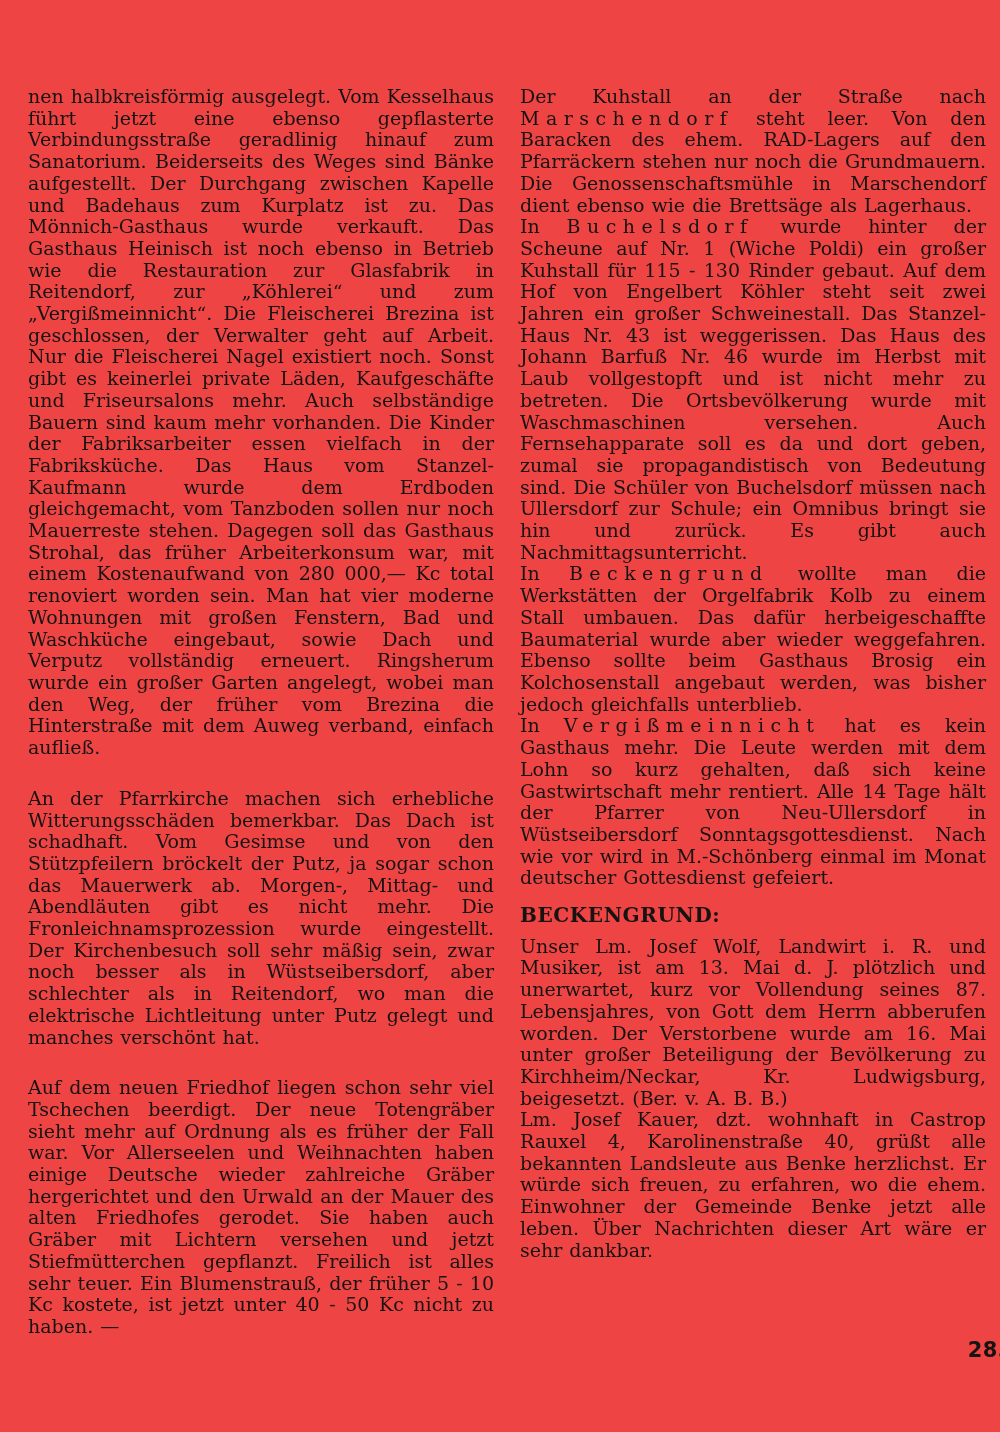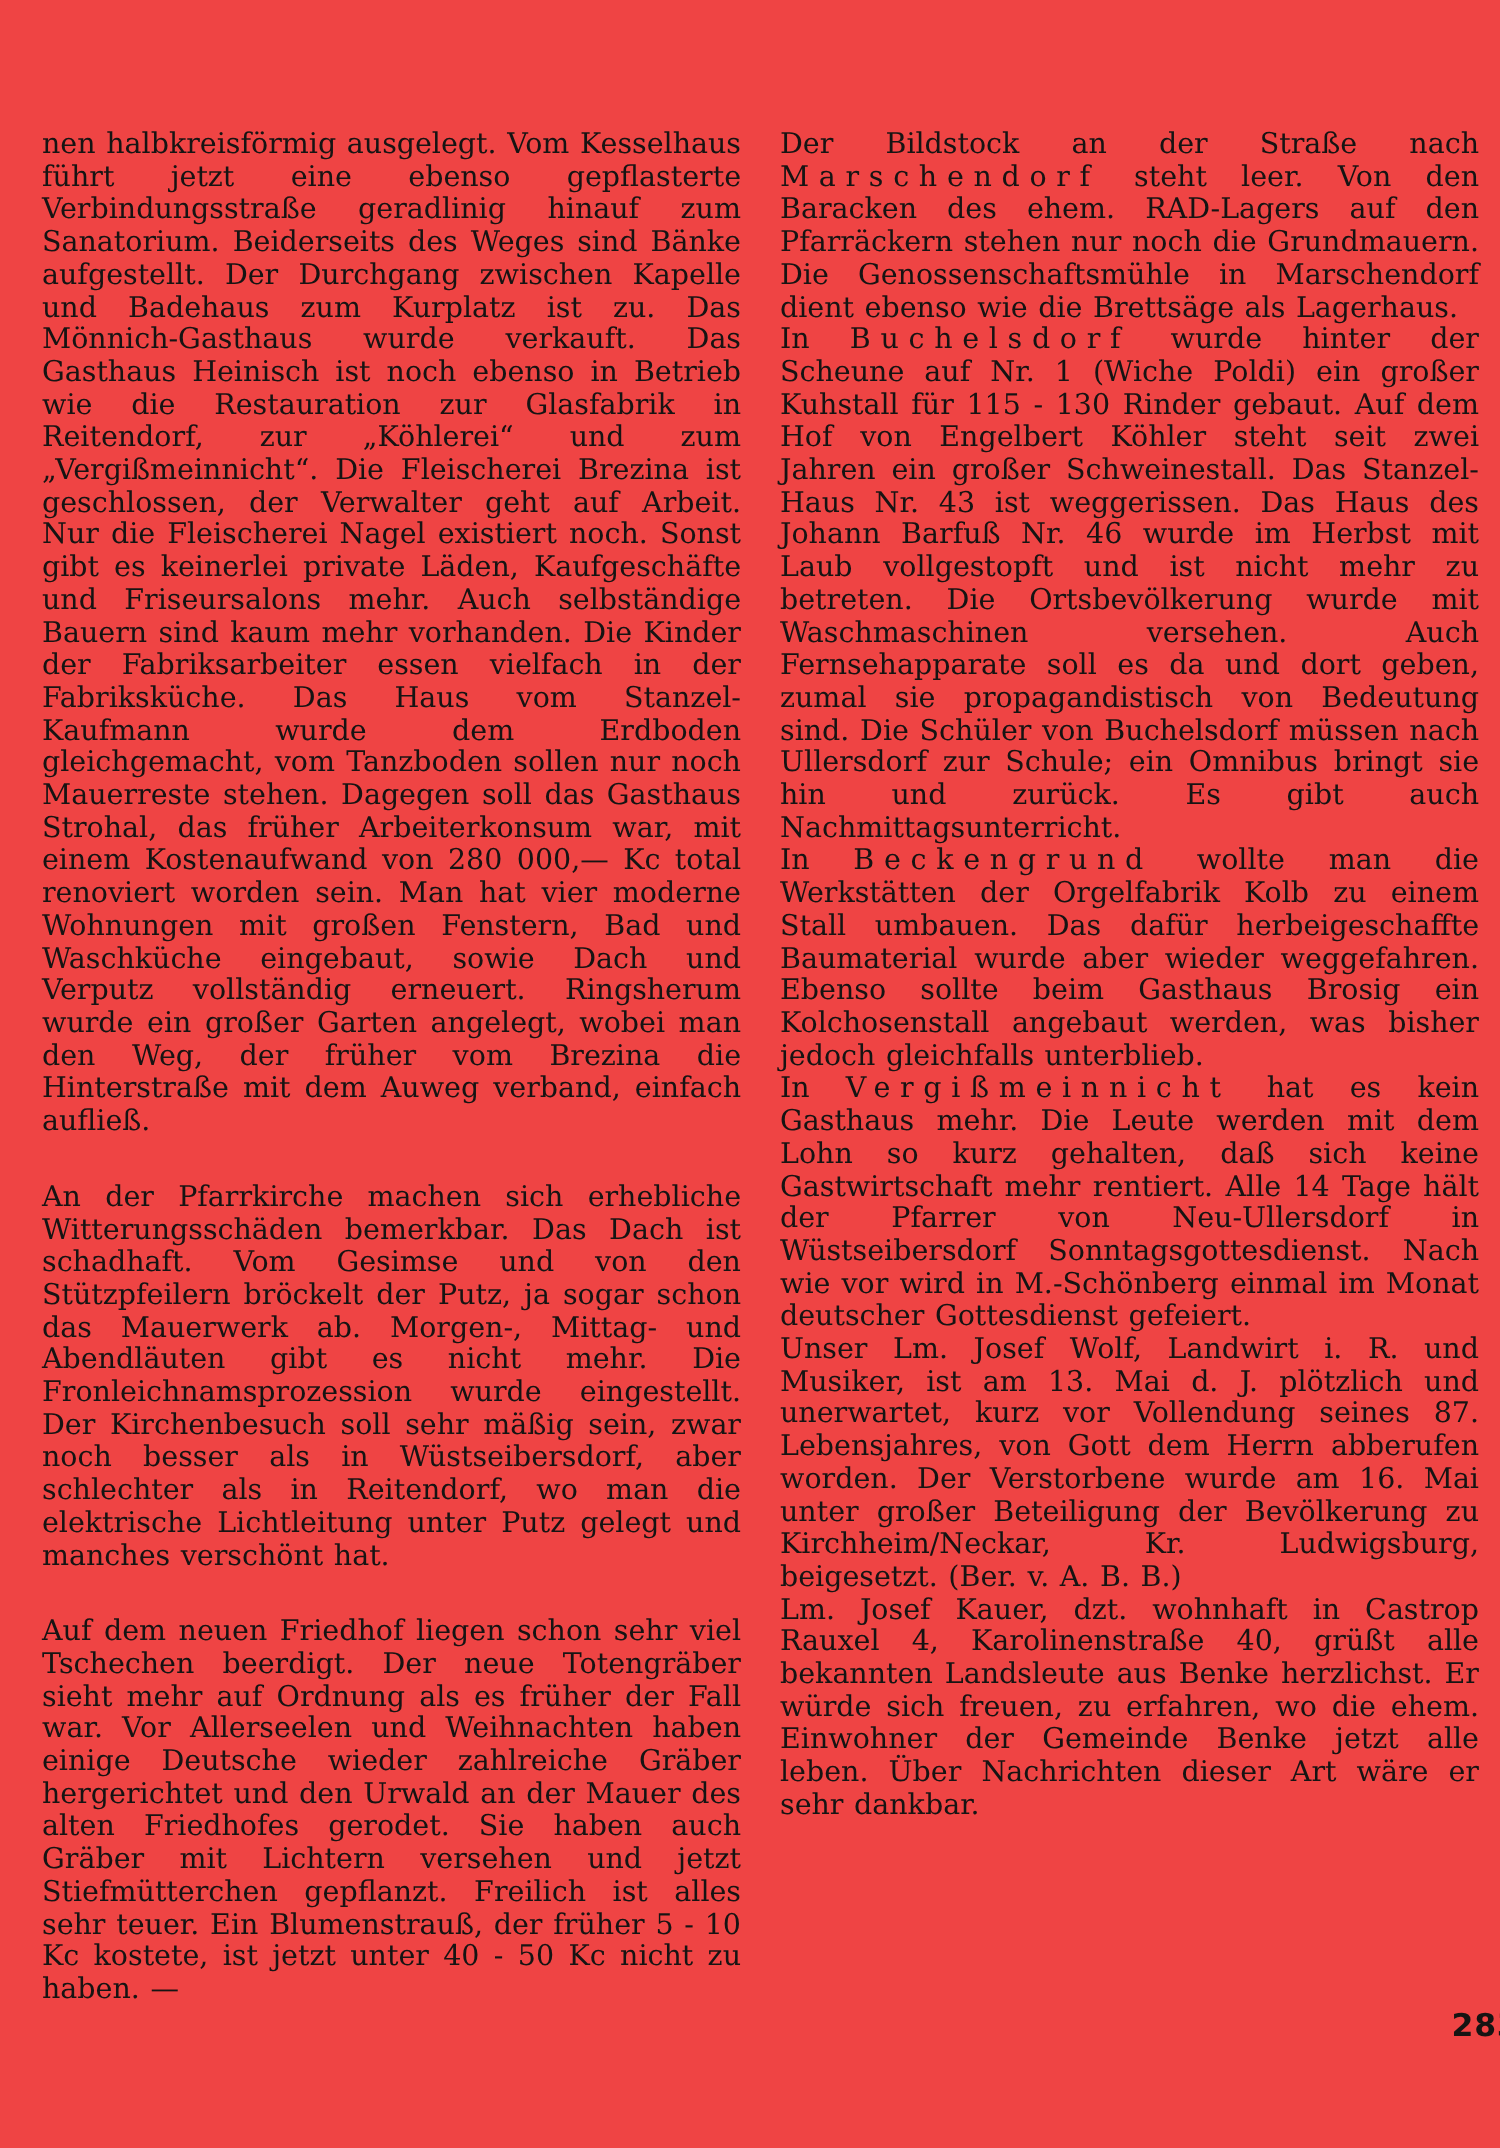--- a/index.html
+++ b/index.html
@@ -59,22 +59,23 @@
 <body>
 
 <div class="page">
   <div class="columns">
     <div class="column">
         <p class="para"><span>nen halbkreisförmig ausgelegt. Vom Kesselhaus führt jetzt eine ebenso gepflasterte Verbindungsstraße geradlinig hinauf zum Sanatorium. Beiderseits des Weges sind Bänke aufgestellt. Der Durchgang zwischen Kapelle und Badehaus zum Kurplatz ist zu. Das Mönnich-Gasthaus wurde verkauft. Das Gasthaus Heinisch ist noch ebenso in Betrieb wie die Restauration zur Glasfabrik in Reitendorf, zur „Köhlerei“ und zum „Vergißmeinnicht“. Die Fleischerei Brezina ist geschlossen, der Verwalter geht auf Arbeit. Nur die Fleischerei Nagel existiert noch. Sonst gibt es keinerlei private Läden, Kaufgeschäfte und Friseursalons mehr. Auch selbständige Bauern sind kaum mehr vorhanden. Die Kinder der Fabriksarbeiter essen vielfach in der Fabriksküche. Das Haus vom Stanzel-Kaufmann wurde dem Erdboden gleichgemacht, vom Tanzboden sollen nur noch Mauerreste stehen. Dagegen soll das Gasthaus Strohal, das früher Arbeiterkonsum war, mit einem Kostenaufwand von 280 000,— Kc total renoviert worden sein. Man hat vier moderne Wohnungen mit großen Fenstern, Bad und Waschküche eingebaut, sowie Dach und Verputz vollständig erneuert. Ringsherum wurde ein großer Garten angelegt, wobei man den Weg, der früher vom Brezina die Hinterstraße mit dem Auweg verband, einfach aufließ.</span></p>
         <p class="para spaced"><span>An der Pfarrkirche machen sich erhebliche Witterungsschäden bemerkbar. Das Dach ist schadhaft. Vom Gesimse und von den Stützpfeilern bröckelt der Putz, ja sogar schon das Mauerwerk ab. Morgen-, Mittag- und Abendläuten gibt es nicht mehr. Die Fronleichnamsprozession wurde eingestellt. Der Kirchenbesuch soll sehr mäßig sein, zwar noch besser als in Wüstseibersdorf, aber schlechter als in Reitendorf, wo man die elektrische Lichtleitung unter Putz gelegt und manches verschönt hat.</span></p>
         <p class="para spaced"><span>Auf dem neuen Friedhof liegen schon sehr viel Tschechen beerdigt. Der neue Totengräber sieht mehr auf Ordnung als es früher der Fall war. Vor Allerseelen und Weihnachten haben einige Deutsche wieder zahlreiche Gräber hergerichtet und den Urwald an der Mauer des alten Friedhofes gerodet. Sie haben auch Gräber mit Lichtern versehen und jetzt Stiefmütterchen gepflanzt. Freilich ist alles sehr teuer. Ein Blumenstrauß, der früher 5 - 10 Kc kostete, ist jetzt unter 40 - 50 Kc nicht zu haben. —</span></p>
       </div>
     <div class="column">
-        <p class="para"><span>Der Bildstock an der Straße nach </span><span class="spread">Marschendorf</span><span> steht leer. Von den Baracken des ehem. RAD-Lagers auf den Pfarräckern stehen nur noch die Grundmauern. Die Genossenschaftsmühle in Marschendorf dient ebenso wie die Brettsäge als Lagerhaus.</span></p>
+        <p class="para"><span>Der Kuhstall an der Straße nach </span><span class="spread">Marschendorf</span><span> steht leer. Von den Baracken des ehem. RAD-Lagers auf den Pfarräckern stehen nur noch die Grundmauern. Die Genossenschaftsmühle in Marschendorf dient ebenso wie die Brettsäge als Lagerhaus.</span></p>
         <p class="para"><span>In </span><span class="spread">Buchelsdorf</span><span> wurde hinter der Scheune auf Nr. 1 (Wiche Poldi) ein großer Kuhstall für 115 - 130 Rinder gebaut. Auf dem Hof von Engelbert Köhler steht seit zwei Jahren ein großer Schweinestall. Das Stanzel-Haus Nr. 43 ist weggerissen. Das Haus des Johann Barfuß Nr. 46 wurde im Herbst mit Laub vollgestopft und ist nicht mehr zu betreten. Die Ortsbevölkerung wurde mit Waschmaschinen versehen. Auch Fernsehapparate soll es da und dort geben, zumal sie propagandistisch von Bedeutung sind. Die Schüler von Buchelsdorf müssen nach Ullersdorf zur Schule; ein Omnibus bringt sie hin und zurück. Es gibt auch Nachmittagsunterricht.</span></p>
         <p class="para"><span>In </span><span class="spread">Beckengrund</span><span> wollte man die Werkstätten der Orgelfabrik Kolb zu einem Stall umbauen. Das dafür herbeigeschaffte Baumaterial wurde aber wieder weggefahren. Ebenso sollte beim Gasthaus Brosig ein Kolchosenstall angebaut werden, was bisher jedoch gleichfalls unterblieb.</span></p>
         <p class="para"><span>In </span><span class="spread">Vergißmeinnicht</span><span> hat es kein Gasthaus mehr. Die Leute werden mit dem Lohn so kurz gehalten, daß sich keine Gastwirtschaft mehr rentiert. Alle 14 Tage hält der Pfarrer von Neu-Ullersdorf in Wüstseibersdorf Sonntagsgottesdienst. Nach wie vor wird in M.-Schönberg einmal im Monat deutscher Gottesdienst gefeiert.</span></p>
+        <h2 class="heading">BECKENGRUND:</h2>
         <p class="para"><span>Unser Lm. </span><span class="bold">Josef Wolf,</span><span> Landwirt i. R. und Musiker, ist am 13. Mai d. J. plötzlich und unerwartet, kurz vor Vollendung seines 87. Lebensjahres, von Gott dem Herrn abberufen worden. Der Verstorbene wurde am 16. Mai unter großer Beteiligung der Bevölkerung zu Kirchheim/Neckar, Kr. Ludwigsburg, beigesetzt. (Ber. v. A. B. B.)</span></p>
         <p class="para"><span>Lm. </span><span class="bold">Josef Kauer,</span><span> dzt. wohnhaft in Castrop Rauxel 4, Karolinenstraße 40, grüßt alle bekannten Landsleute aus Benke herzlichst. Er würde sich freuen, zu erfahren, wo die ehem. Einwohner der Gemeinde Benke jetzt alle leben. Über Nachrichten dieser Art wäre er sehr dankbar.</span></p>
       </div>
   </div>
   <div class="page-number">283</div>
 </div>
 
 </body></html>

